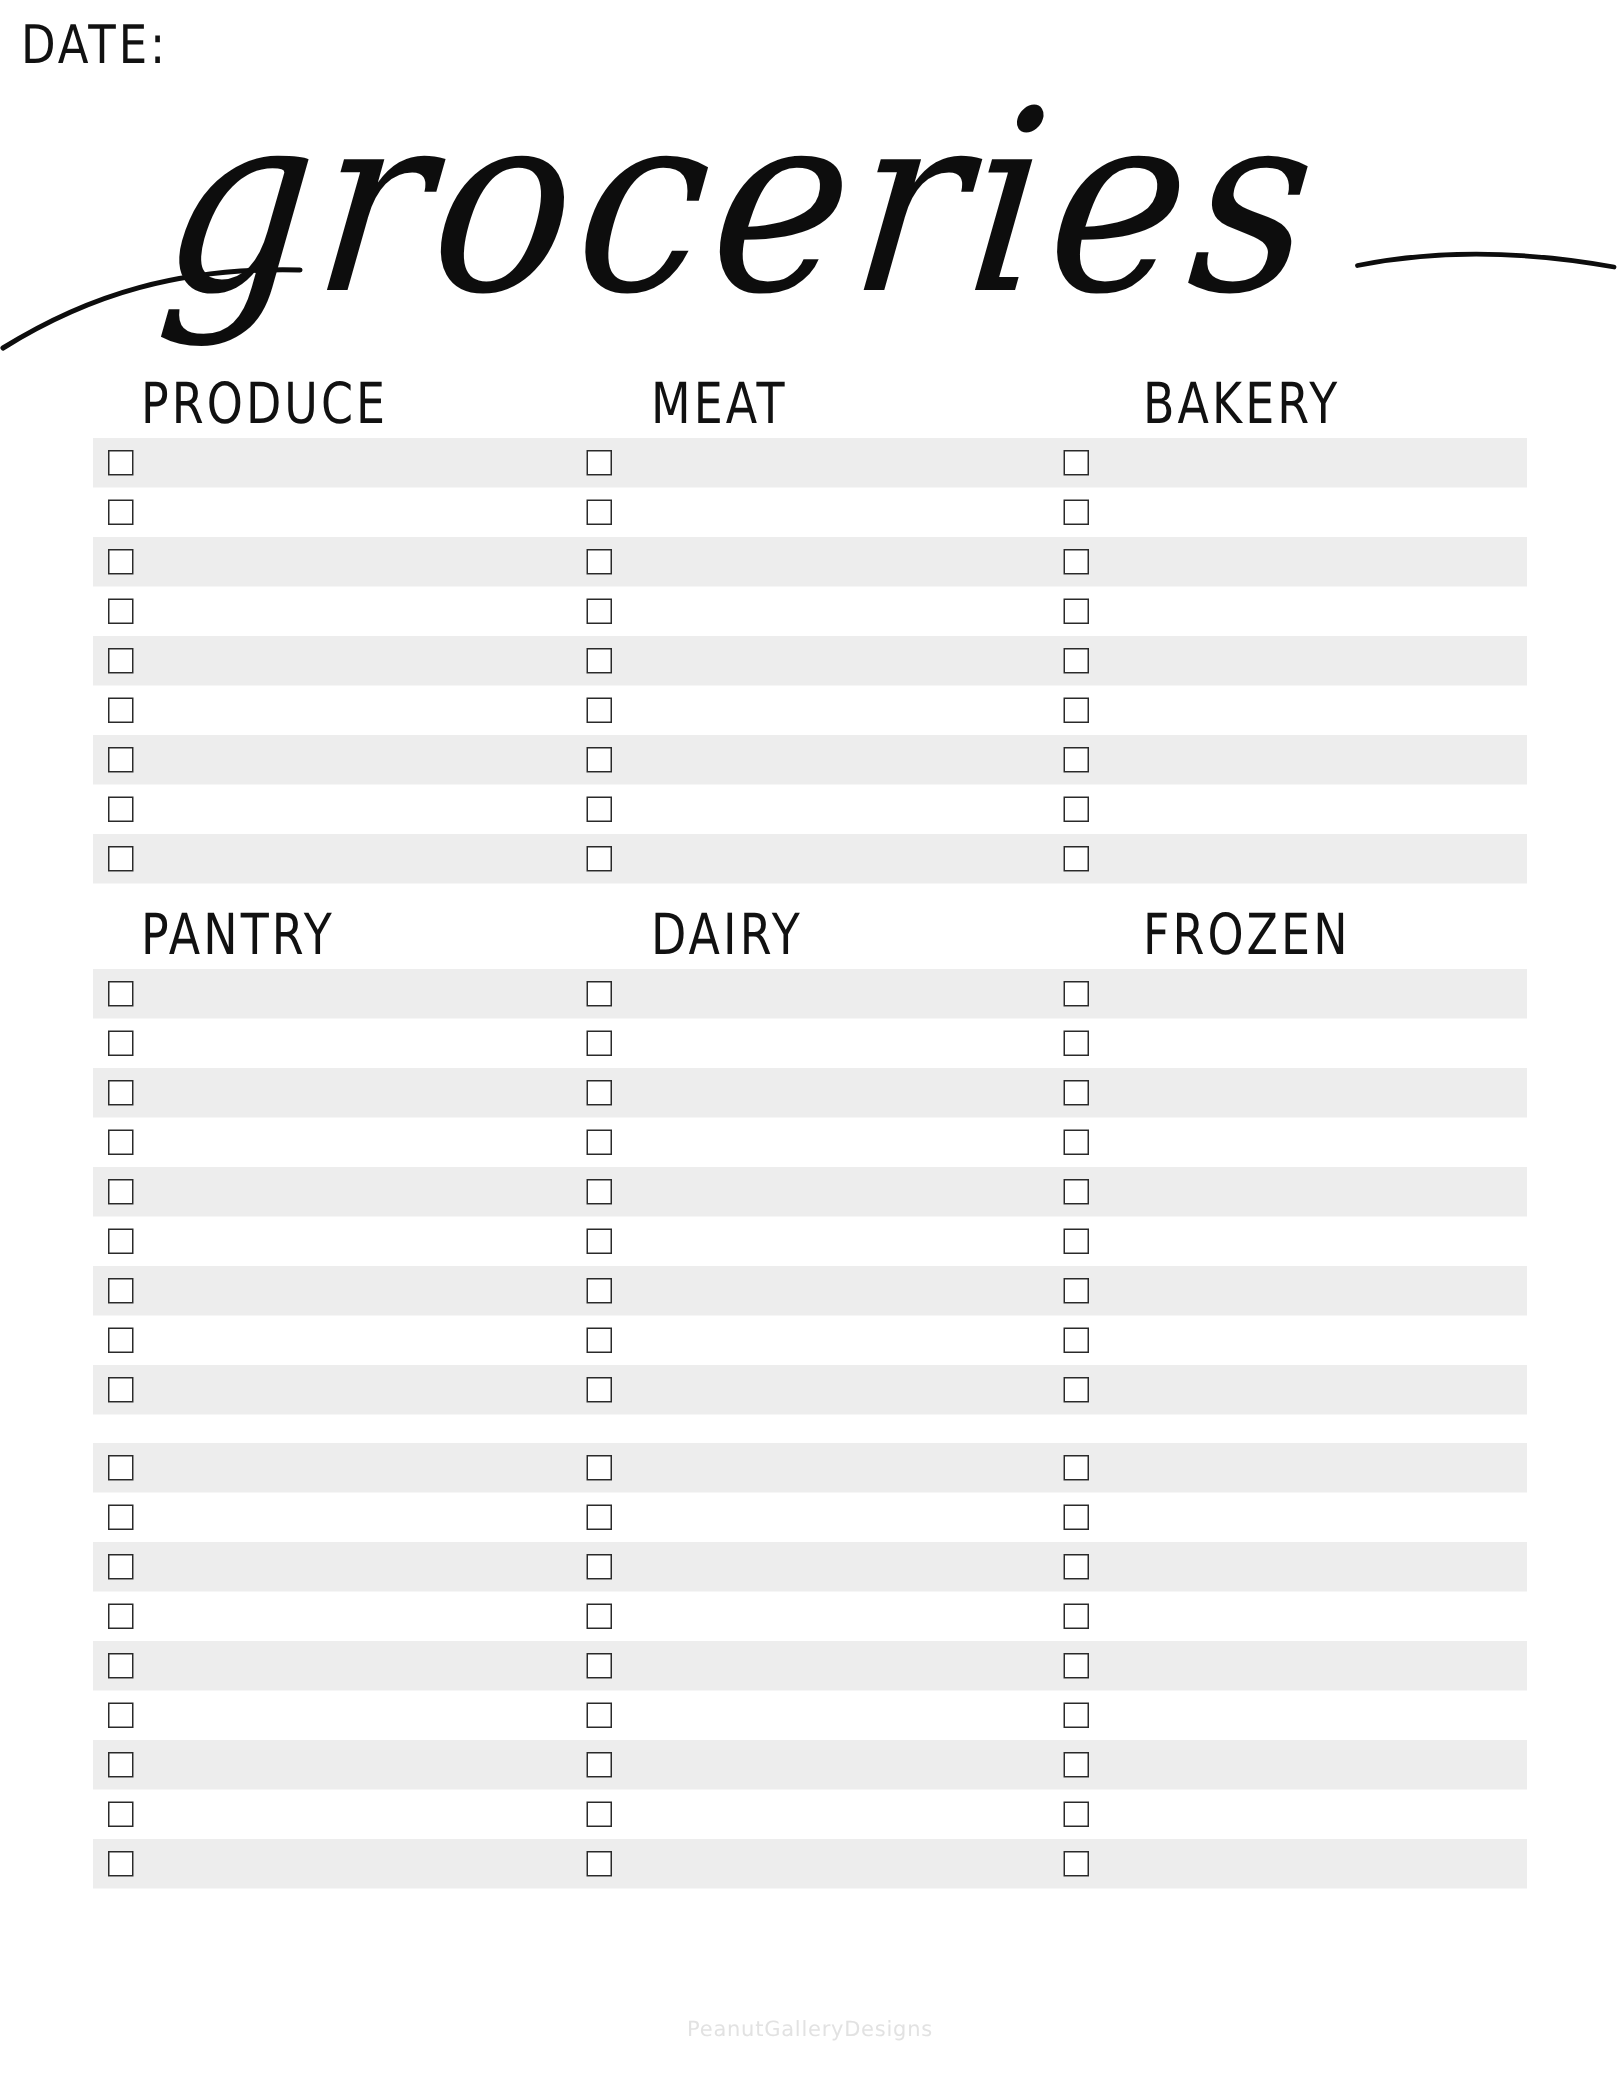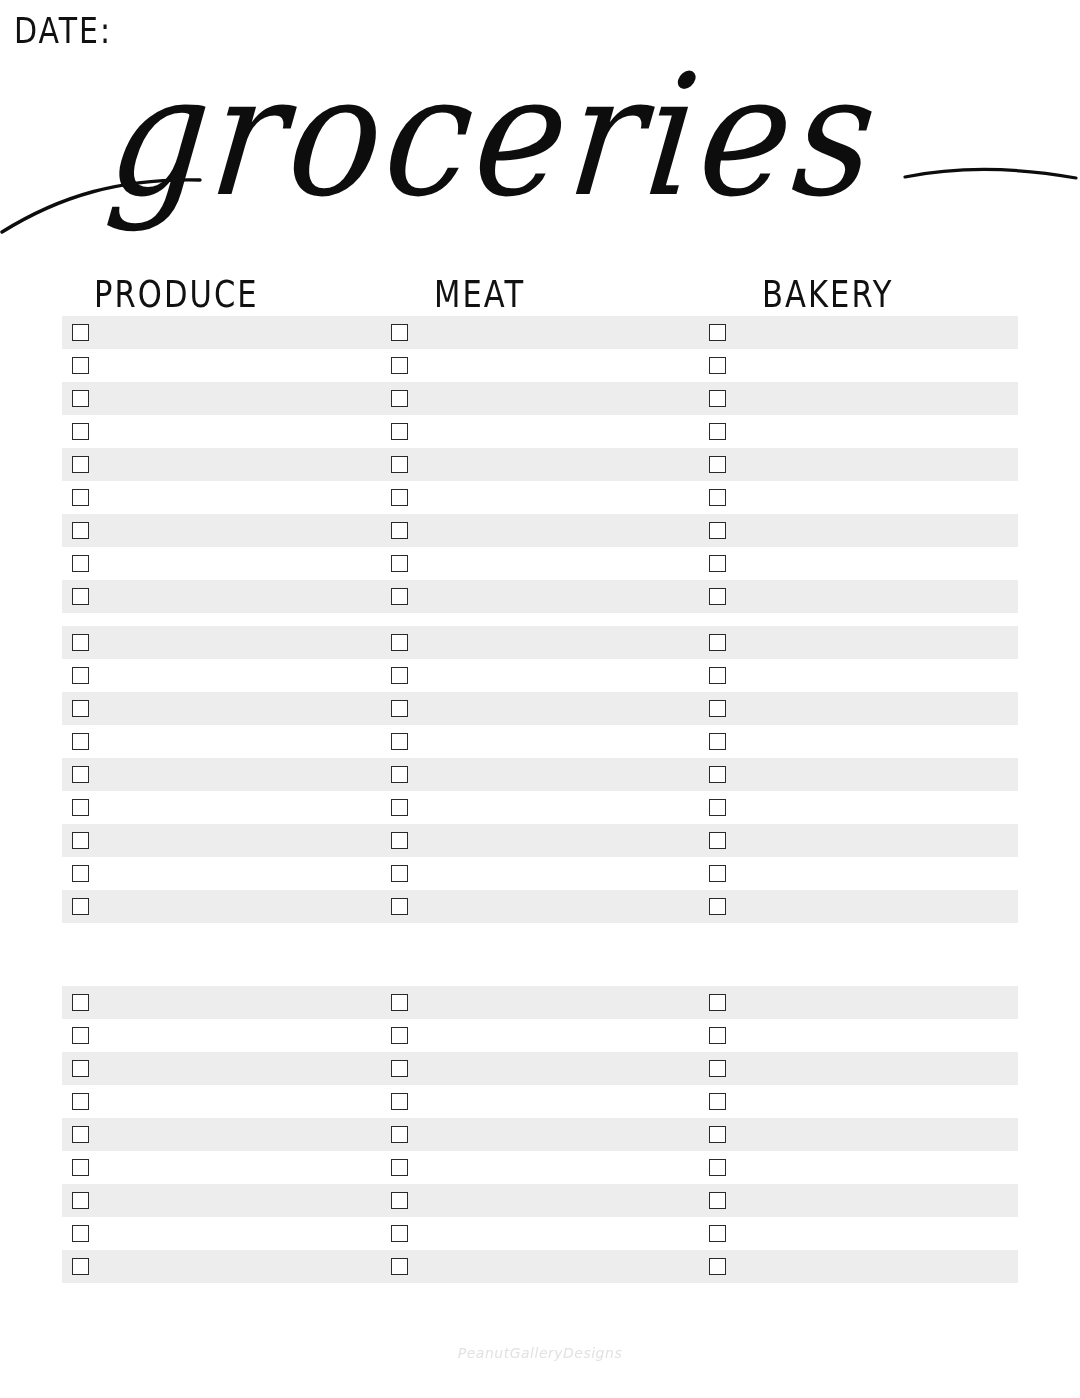--- a/index.html
+++ b/index.html
@@ -61,21 +61,20 @@
     width: 1080px;
     height: 190px;
     pointer-events: none;
   }
 
   
   .block {
     position: absolute;
     left: 62px;
     width: 956px;
-    margin-top: 24px;
   }
   .block-heads {
     position: relative;
     height: 44px;
   }
   .head {
     position: absolute;
     bottom: 0;
     font-family: "DejaVu Sans", sans-serif;
     font-size: 30px;
@@ -122,21 +121,20 @@
   .watermark {
     position: absolute;
     left: 0;
     top: 1345px;
     width: 1080px;
     text-align: center;
     font-family: "DejaVu Sans", sans-serif;
     font-size: 14px;
     letter-spacing: 0.5px;
     color: #e2e2e2;
-    font-style: italic;
   }
 </style>
 </head>
 <body>
 
 <div class="date-label">DATE:</div>
 
 <div class="title-wrap">
   <svg class="swash" viewBox="0 0 1080 190">
     <path d="M2 186 C 60 150, 120 132, 200 134" fill="none" stroke="#0d0d0d" stroke-width="3.4" stroke-linecap="round"></path>
@@ -275,20 +273,25 @@
         </div>
       <div class="cell">
           <span class="chk"></span>
           <span class="write-line"></span>
         </div>
     </div>
   </div>
 </div>
 
 <div class="block" style="top:602px;">
+  <div class="block-heads">
+    <div class="head c0">PANTRY</div>
+    <div class="head c1">DAIRY</div>
+    <div class="head c2">FROZEN</div>
+  </div>
   <div class="rows">
     <div class="row shaded">
       <div class="cell">
           <span class="chk"></span>
           <span class="write-line"></span>
         </div>
       <div class="cell">
           <span class="chk"></span>
           <span class="write-line"></span>
         </div>

